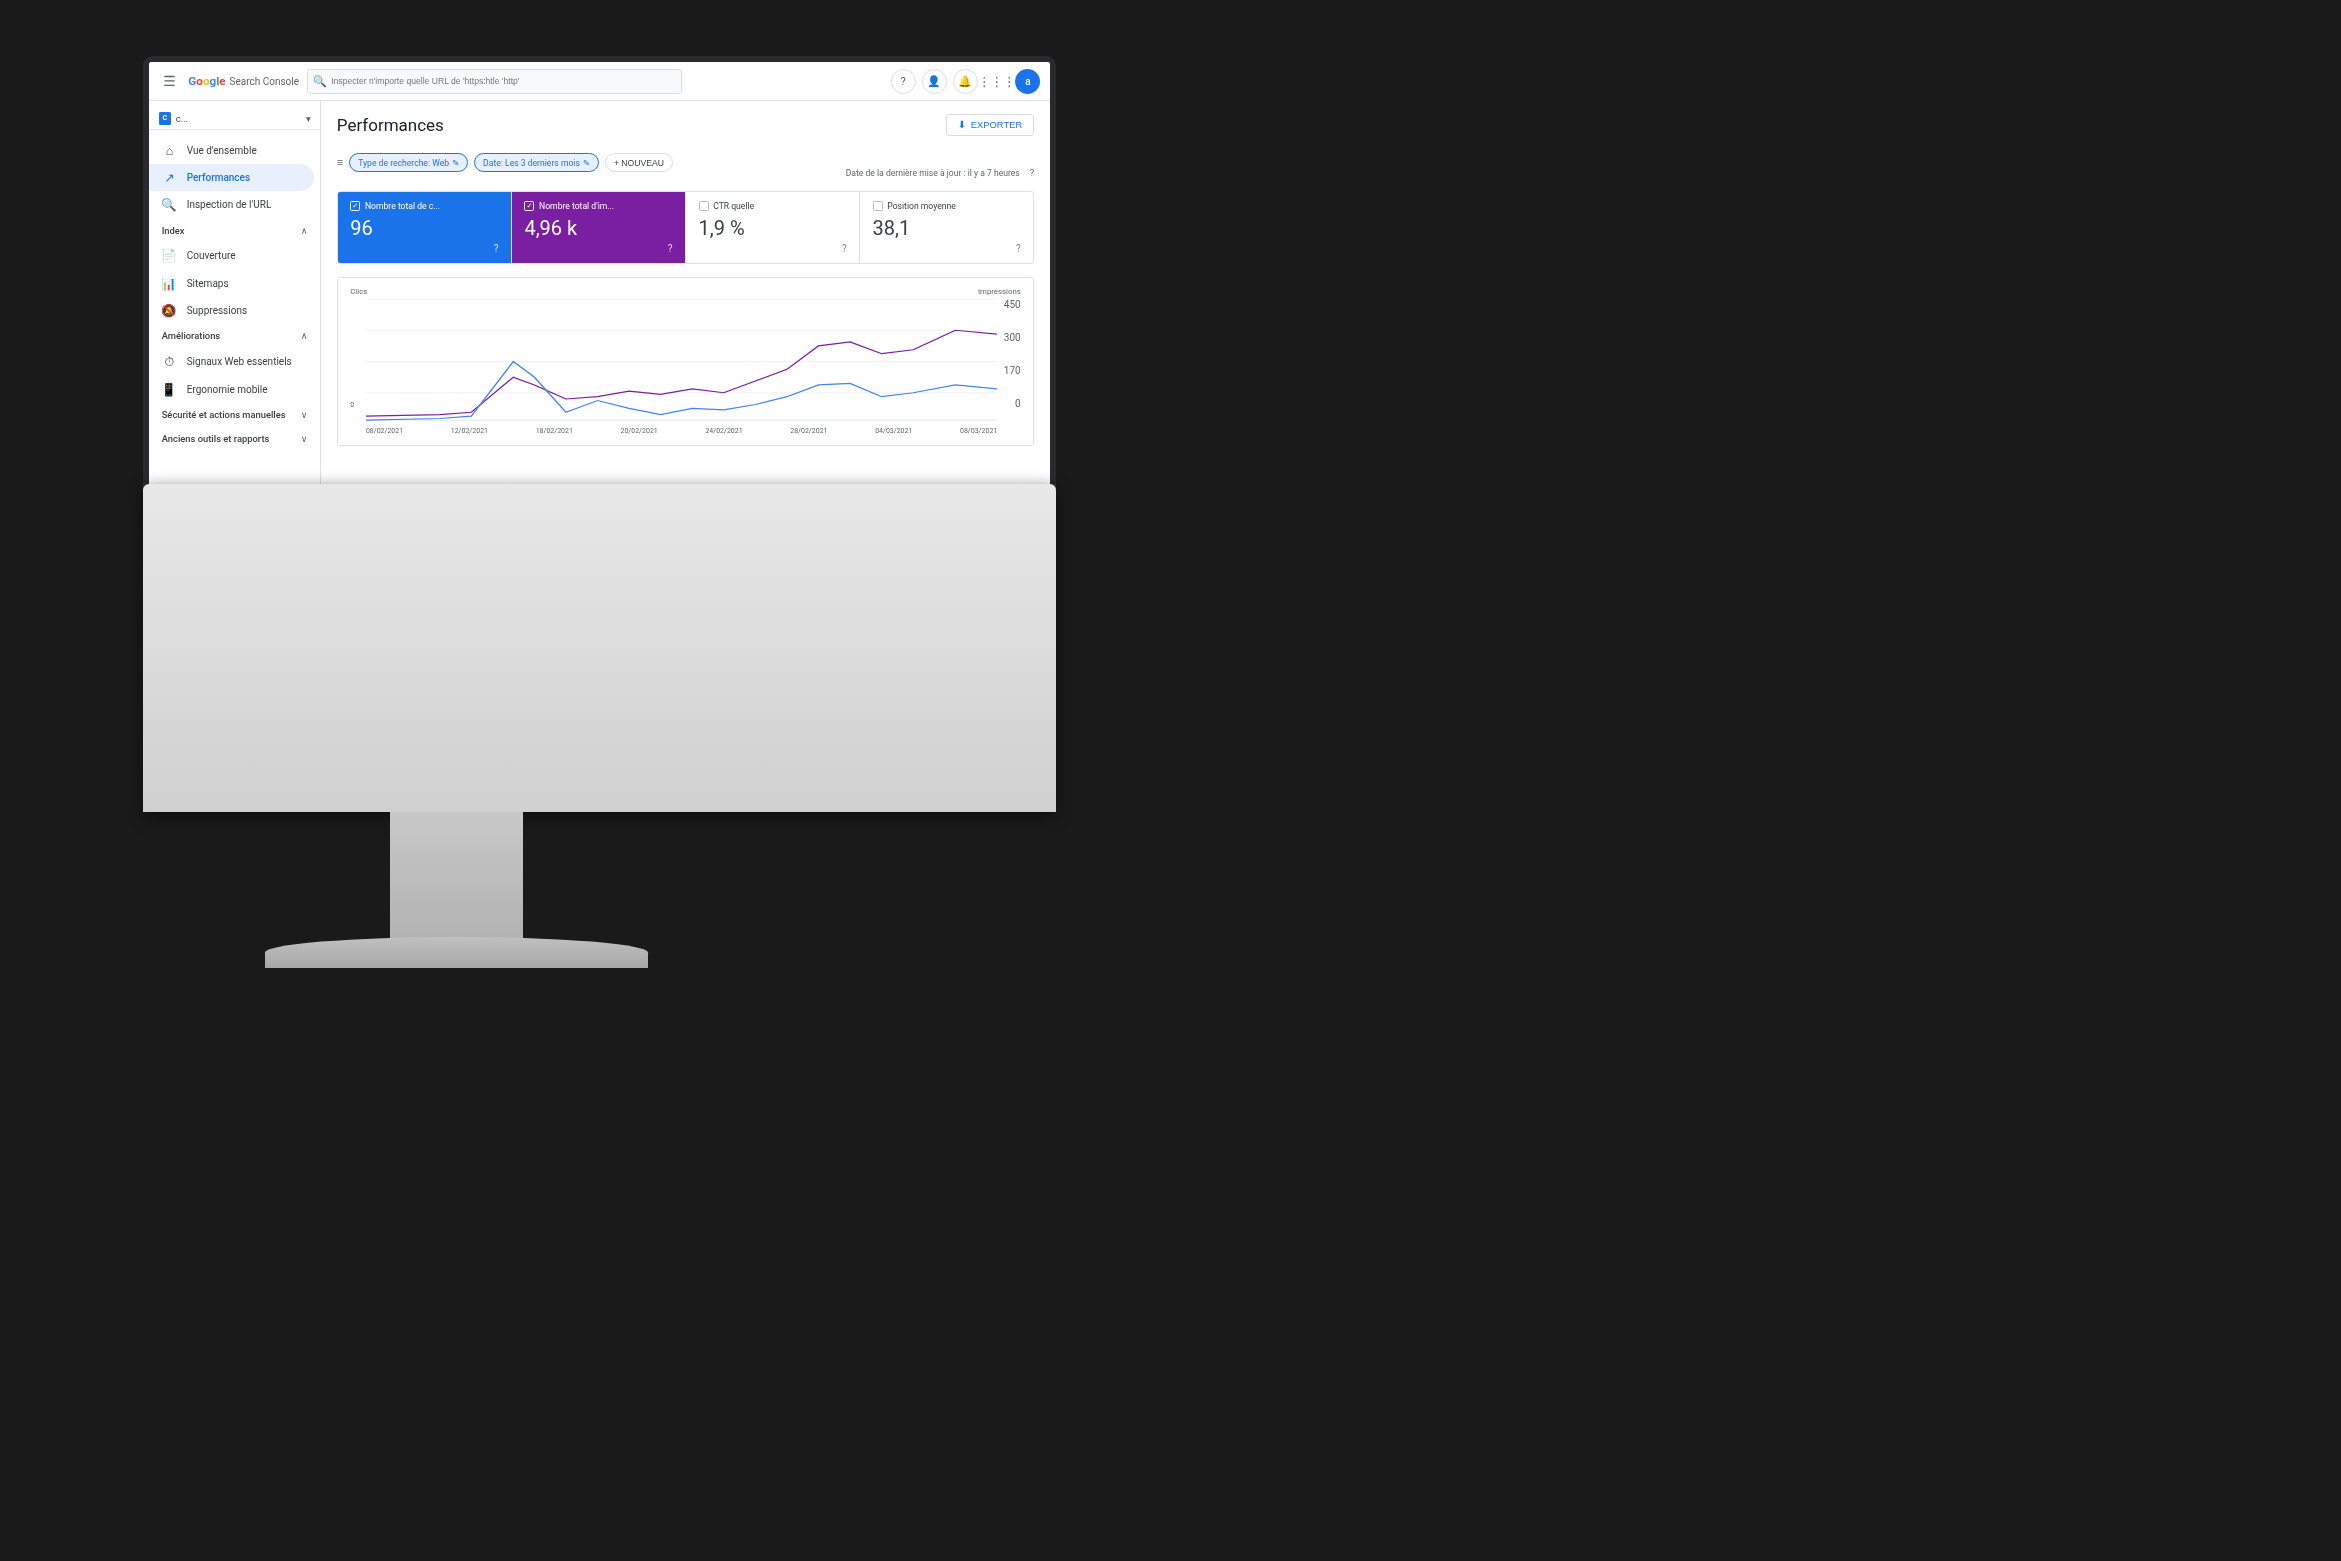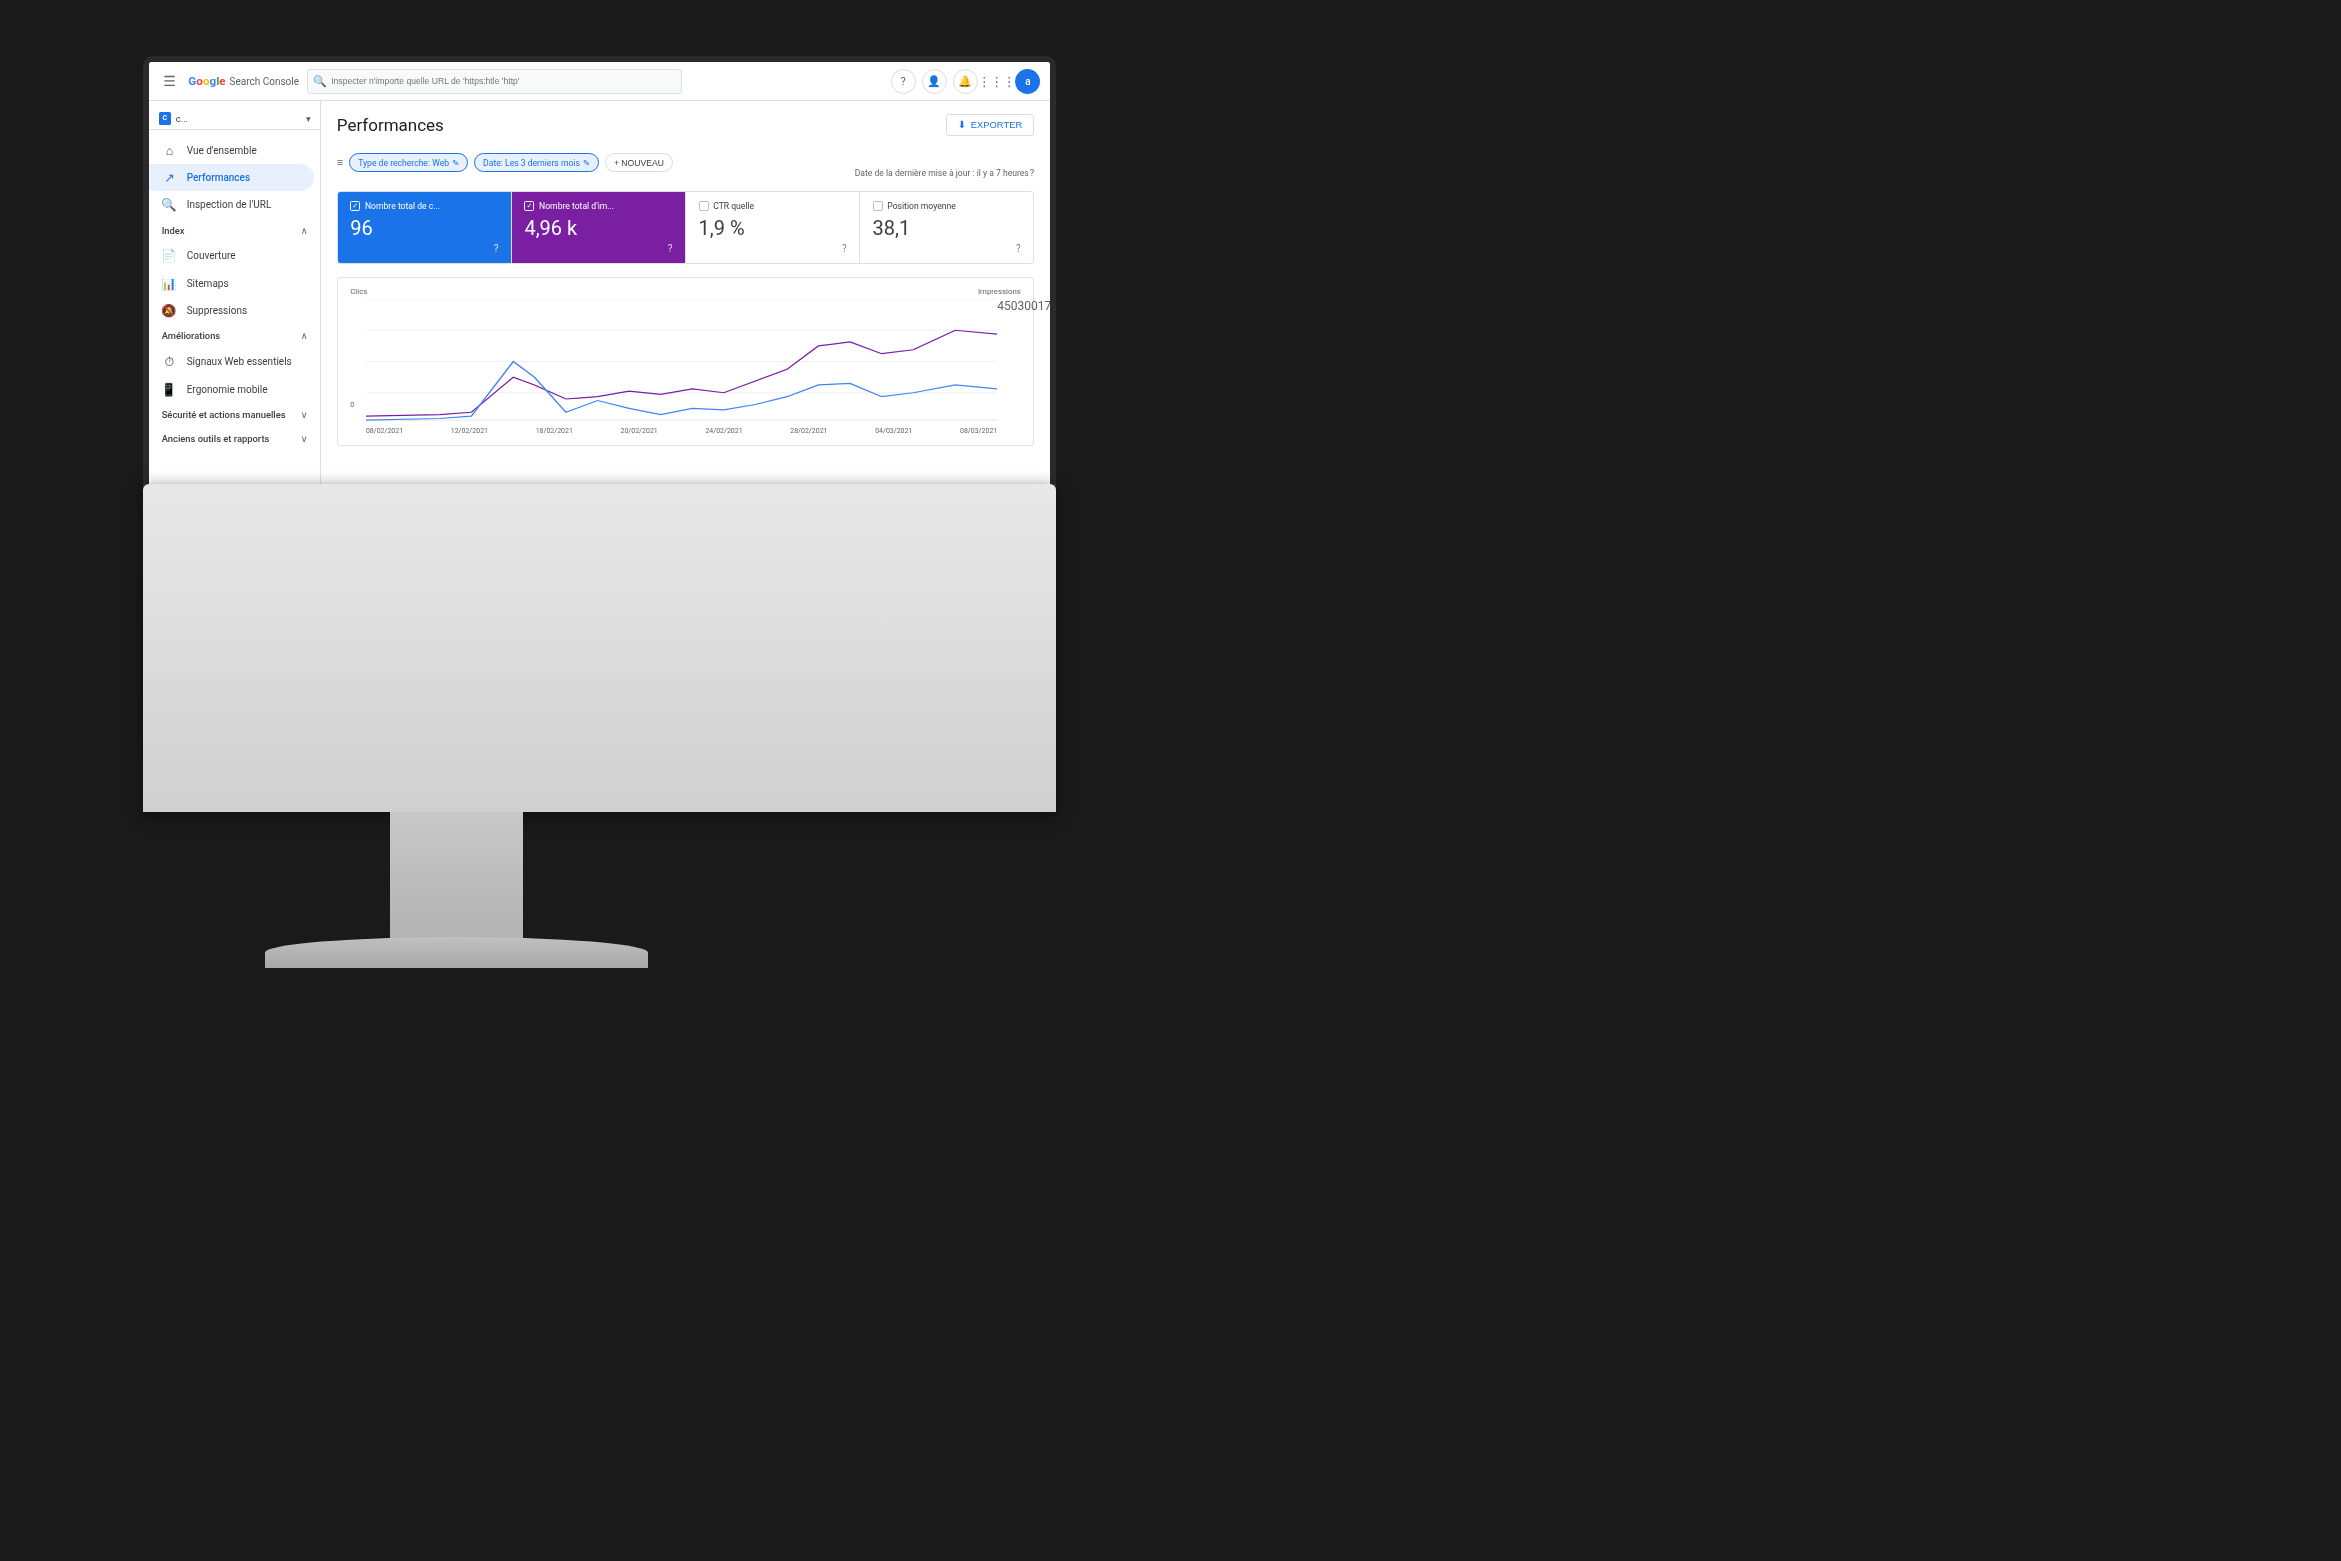--- a/index.html
+++ b/index.html
@@ -302,21 +302,21 @@
       cursor: pointer;
       background: #fff;
     }
 
     .update-info {
       margin-left: auto;
       font-size: 8.6px;
       color: #5f6368;
       display: flex;
       align-items: center;
-      gap: 1px;
+      gap: 10px;
       margin-top: 20px;
     }
 
     .info-icon {
       font-size: 9.4px;
       color: #5f6368;
       cursor: pointer;
     }
 
     
@@ -667,21 +667,21 @@
 
         </div>
 
         <div class="chart-container">
           <div class="chart-labels">
             <span>Clics</span>
             <span>Impressions</span>
           </div>
 
           <div class="chart-area">
-            <div style="position:absolute; right:0; top:0; bottom:15.6px; display:flex; justify-content:space-between; font-size:12px; color:#5f6368; text-align:right; width:23.4px;">
+            <div style="position:absolute; right:0; top:0; bottom:15.6px; display:flex; flex-direction:column; justify-content:space-between; font-size:10px; color:#5f6368; text-align:right; width:23.4px;">
               <span>450</span>
               <span>300</span>
               <span>170</span>
               <span>0</span>
             </div>
             <div style="position:absolute; left:0; top:0; bottom:15.6px; display:flex; flex-direction:column; justify-content:space-between; font-size:7px; color:#5f6368; text-align:left; width:15.6px;">
               <span></span>
               <span>0</span>
             </div>
 

